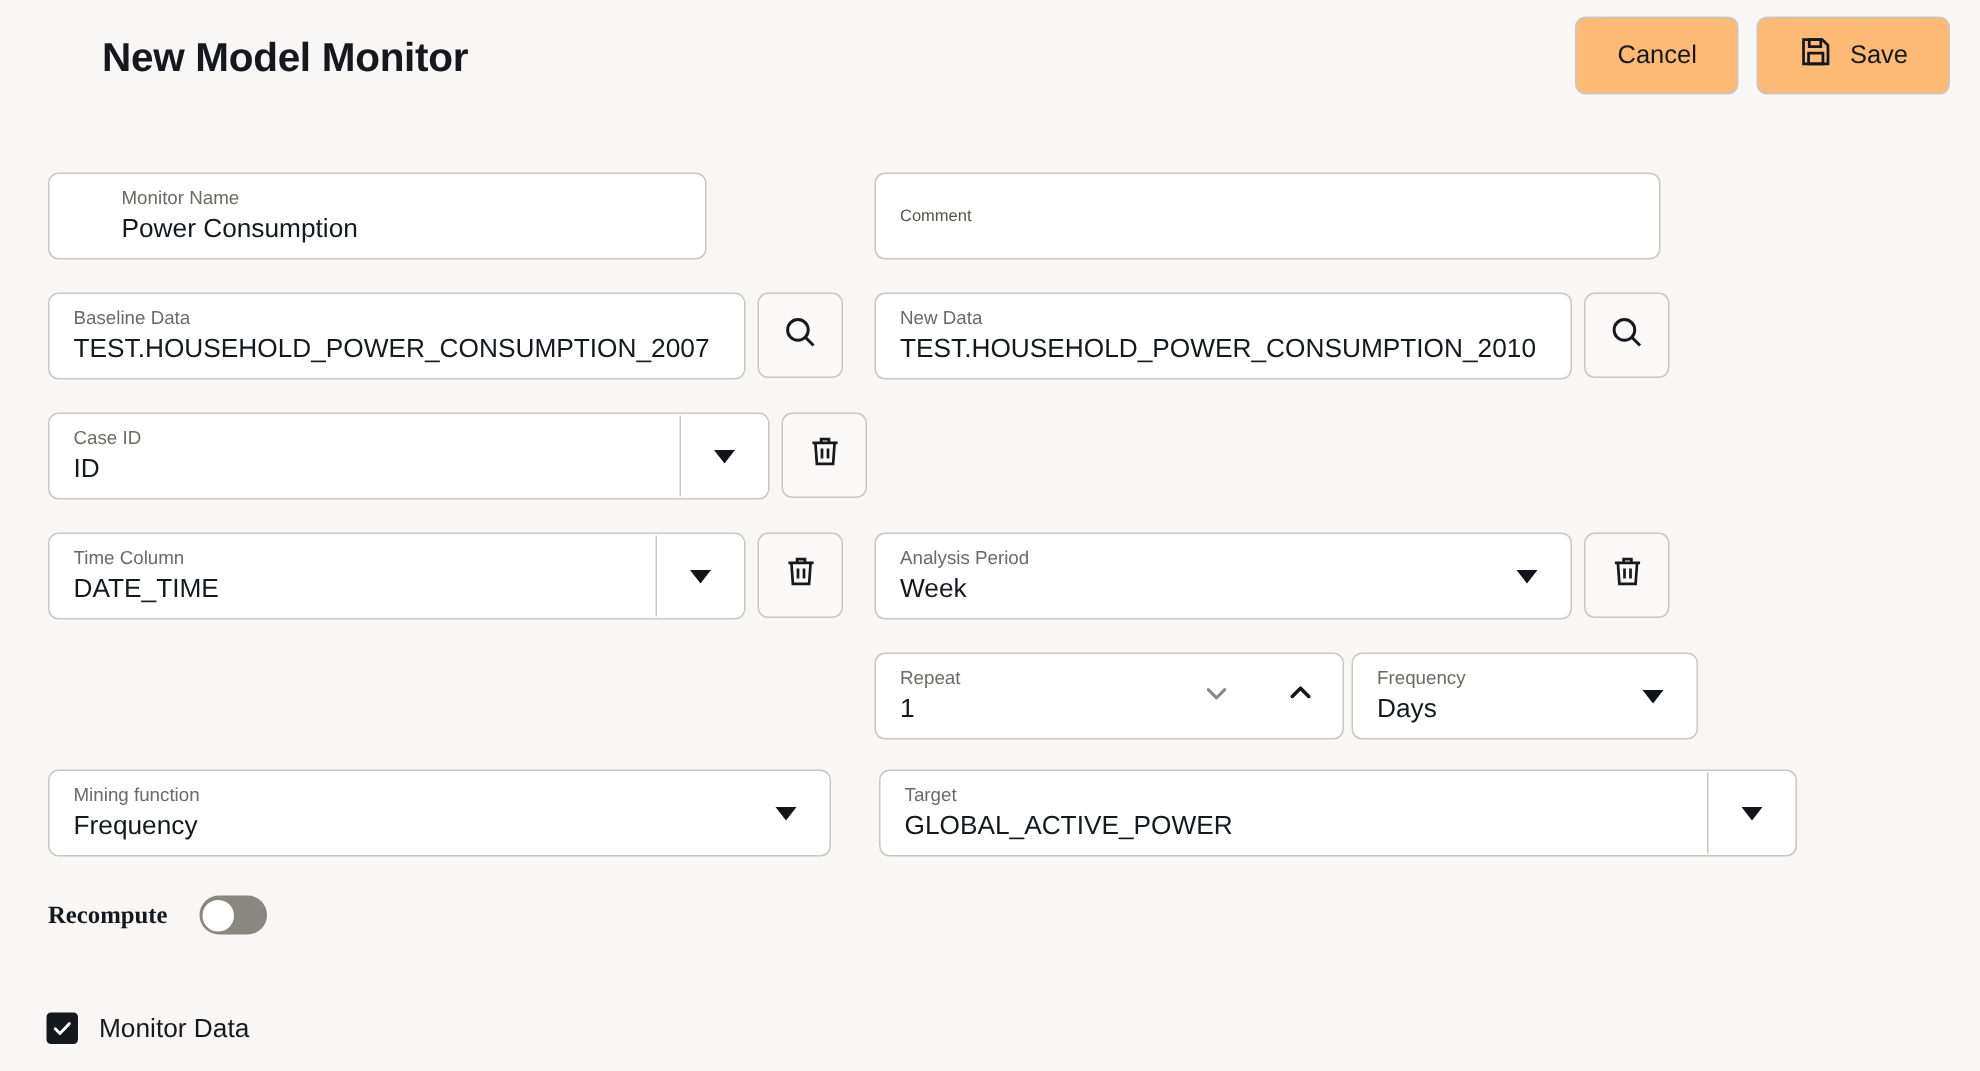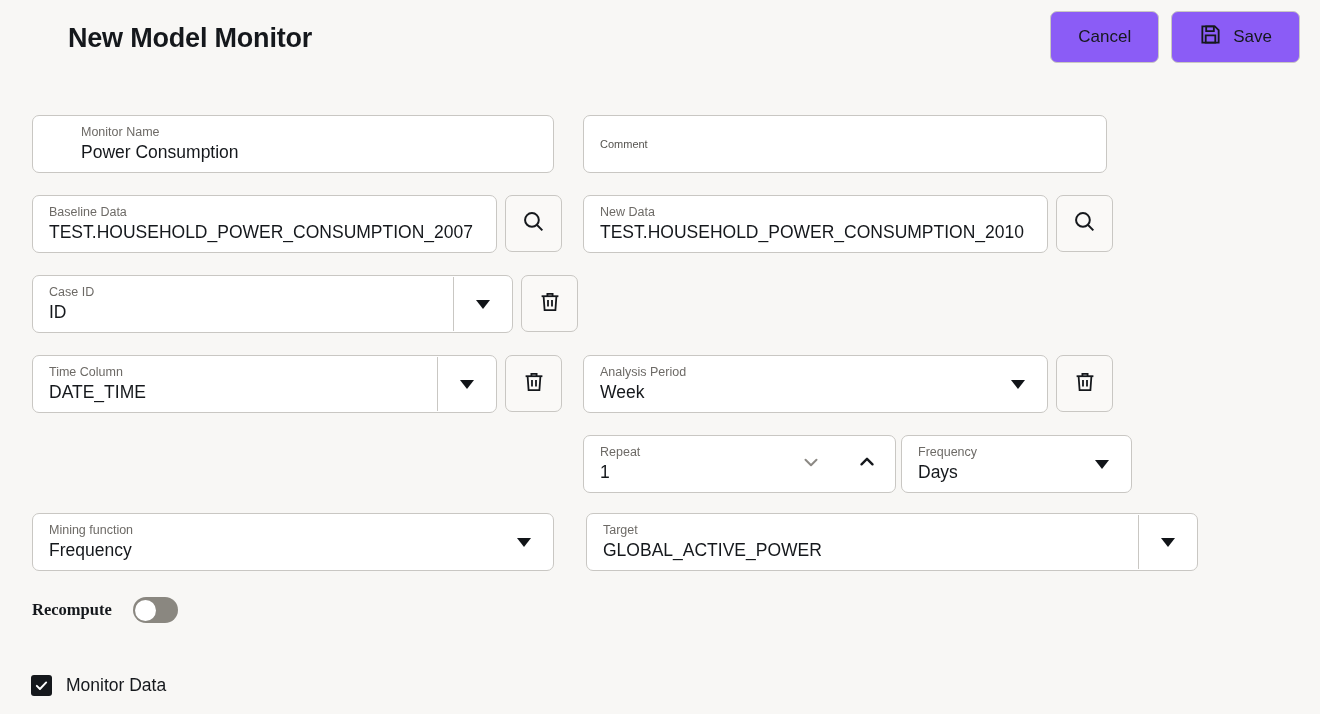--- a/index.html
+++ b/index.html
@@ -34,21 +34,21 @@
     position: absolute;
     right: 20px; top: 11px;
     display: flex;
     gap: 12px;
     align-items: center;
   }
   .hbtn {
     height: 52px;
     border: 1px solid #c9c7c3;
     border-radius: 7px;
-    background: #8b5cf6;
+    background: #fdba74;
     display: flex;
     align-items: center;
     justify-content: center;
     gap: 11px;
     padding: 0 27px;
     font-size: 17px;
     color: #15181c;
     cursor: pointer;
   }
 
@@ -209,21 +209,21 @@
           </svg>
         </span>
         <span>Save</span>
       </div>
     </div>
   </div>
 
   <div class="form">
 
     <div class="row" style="left:32px; top:115px;">
-      <div class="field" style="width:522px;padding-left:48px;">
+      <div class="field" style="width:439px;padding-left:48px;">
         <div class="lbl">Monitor Name</div>
         <div class="val">Power Consumption</div>
       </div>
     </div>
 
     <div class="row" style="left:583px; top:115px;">
       <div class="field placeholder-only" style="width:524px;">
         <div class="ph">Comment</div>
       </div>
     </div>

